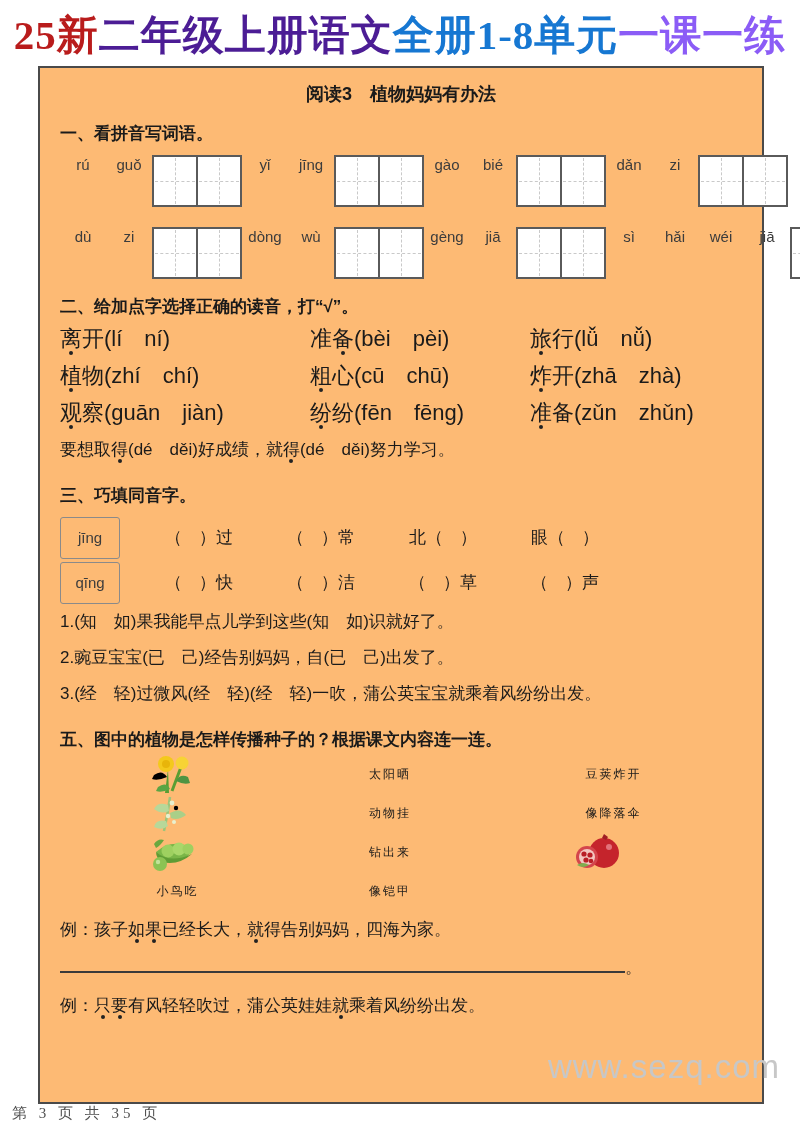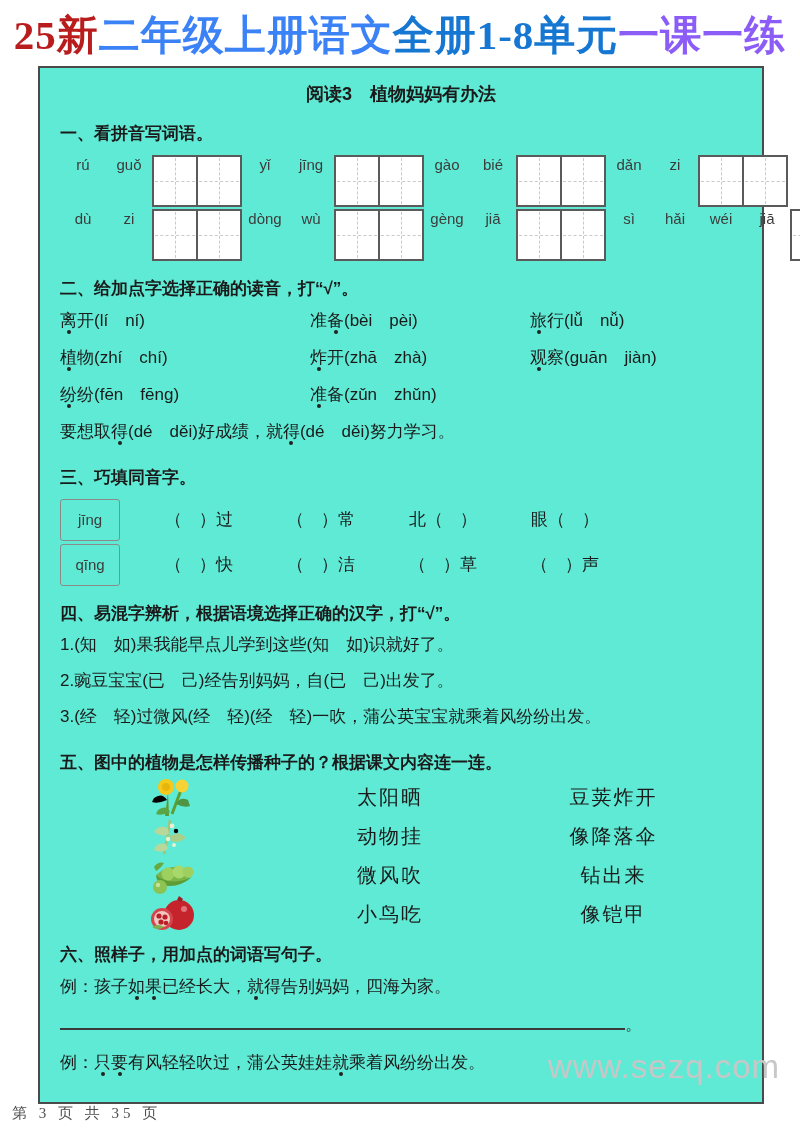--- a/index.html
+++ b/index.html
@@ -1,55 +1,55 @@
 <!DOCTYPE html>
 <html><head>
 <meta charset="utf-8">
 <style>
   html,body{margin:0;padding:0;background:#ffffff;}
   body{width:800px;height:1131px;position:relative;font-family:"Liberation Sans",sans-serif;color:#1a1a1a;overflow:hidden;}
   .title{margin-top:12px;text-align:center;font-family:"Liberation Serif",serif;font-weight:bold;font-size:41px;letter-spacing:1px;line-height:46px;white-space:nowrap;}
-  .sheet{position:absolute;left:38px;top:66px;width:726px;height:1038px;border:2px solid #4a4a4a;box-sizing:border-box;padding:10px 20px 0 20px;background:#5eead4;}
+  .sheet{position:absolute;left:38px;top:66px;width:726px;height:1038px;border:2px solid #4a4a4a;box-sizing:border-box;padding:10px 20px 0 20px;background:#fdba74;}
   .subtitle{text-align:center;font-weight:bold;font-size:18px;margin-top:4px;}
   .sec-head{font-weight:bold;font-size:17px;margin-top:15px;line-height:26px;}
   
   .prow{display:flex;justify-content:space-between;margin-top:8px;}
   .pg{display:flex;}
   .ps{display:flex;}
   .ps span{width:46px;text-align:center;font-size:15px;color:#3c3c3c;line-height:20px;}
   .pc{display:flex;}
   .cell{width:46px;height:52px;border:2px solid #5a5a5a;box-sizing:border-box;position:relative;background:#fff;}
   .cell + .cell{margin-left:-2px;}
   .cell::before{content:"";position:absolute;left:1px;right:1px;top:50%;border-top:1px dashed #c9c9c9;}
   .cell::after{content:"";position:absolute;top:1px;bottom:1px;left:50%;border-left:1px dashed #c9c9c9;}
   .fill{position:absolute;left:0;top:0;width:100%;height:100%;display:flex;align-items:center;justify-content:center;font-size:34px;font-family:"Liberation Serif",serif;z-index:2;}
   
-  .grid2{display:grid;grid-template-columns:250px 220px 1fr;font-size:17px;}
+  .grid2{display:grid;grid-template-columns:250px 220px 1fr;font-size:22px;}
   .grid2 div{line-height:37px;}
   .line{font-size:17px;line-height:36px;}
   .dt{position:relative;}
   .dt::after{content:"";position:absolute;left:50%;transform:translateX(-50%);bottom:-4px;width:4px;height:4px;border-radius:50%;background:#222;}
   
   .hrow{display:grid;grid-template-columns:105px 122px 122px 122px 1fr;align-items:center;font-size:17px;line-height:34px;margin-top:3px;}
   .pbox{display:inline-block;width:58px;border:1px solid #8a8a8a;border-radius:3px;text-align:center;font-size:15px;color:#3c3c3c;padding:3px 0;justify-self:start;}
   
   .match{display:grid;grid-template-columns:235px 190px 1fr;margin-top:2px;}
   .mimg{height:39px;display:flex;align-items:center;padding-left:88px;}
-  .mtxt{height:39px;display:flex;align-items:center;justify-content:center;font-size:20px;letter-spacing:2px;}
+  .mtxt{height:39px;display:flex;align-items:center;justify-content:center;font-size:12px;letter-spacing:2px;}
   
   .blank{line-height:38px;font-size:17px;}
   .bline{display:inline-block;width:565px;border-bottom:2px solid #3a3a3a;height:14px;}
   .watermark{position:absolute;right:20px;top:1048px;font-size:33px;color:#c7c7c7;letter-spacing:1px;z-index:5;font-family:"Liberation Sans",sans-serif;}
   .footer{position:absolute;left:0;width:100%;text-align:left;top:1104px;font-size:15px;color:#4f4f4f;letter-spacing:4px;font-family:"Liberation Serif",serif;padding-left:12px;}
 </style>
 </head>
 <body>
 
 <div class="title">
-  <span style="color: #b91c1c;">25新</span><span style="color: #3b82f6;">二年级上册语文</span><span style="color: rgb(22, 119, 210);">全册1-8单元</span><span style="color: #8b5cf6;">一课一练</span>
+  <span style="color: #b91c1c;">25新</span><span style="color: #4c1d95;">二年级上册语文</span><span style="color: rgb(22, 119, 210);">全册1-8单元</span><span style="color: #8b5cf6;">一课一练</span>
 </div>
 
 <div class="sheet">
   <div class="subtitle">阅读3　植物妈妈有办法</div>
 
   <div class="sec-head">一、看拼音写词语。</div>
   <div class="prow" id="prow1">
       <div class="pg">
         <div class="ps">
           <span>rú</span>
@@ -106,21 +106,21 @@
           <span>sōng</span>
         </div>
         <div class="pc">
           <div class="cell"></div>
           <div class="cell">
             <span class="fill">松</span>
           </div>
         </div>
       </div>
     </div>
-  <div class="prow" id="prow2" style="margin-top:2px;">
+  <div class="prow" id="prow2" style="margin-top:20px;">
       <div class="pg">
         <div class="ps">
           <span>dù</span>
           <span>zi</span>
         </div>
         <div class="pc">
           <div class="cell"></div>
           <div class="cell"></div>
         </div>
       </div>
@@ -159,20 +159,21 @@
         </div>
       </div>
     </div>
 
   <div class="sec-head">二、给加点字选择正确的读音，打“√”。</div>
   <div class="grid2">
     <div><span class="dt">离</span><span>开</span><span>(lí　ní)</span></div>
     <div><span>准</span><span class="dt">备</span><span>(bèi　pèi)</span></div>
     <div><span class="dt">旅</span><span>行</span><span>(lǚ　nǚ)</span></div>
     <div><span class="dt">植</span><span>物</span><span>(zhí　chí)</span></div>
+    <div><span class="dt">粗</span><span>心</span><span>(cū　chū)</span></div>
     <div><span class="dt">炸</span><span>开</span><span>(zhā　zhà)</span></div>
     <div><span class="dt">观</span><span>察</span><span>(guān　jiàn)</span></div>
     <div><span class="dt">纷</span><span>纷</span><span>(fēn　fēng)</span></div>
     <div><span class="dt">准</span><span>备</span><span>(zǔn　zhǔn)</span></div>
   </div>
   <div class="line" style="line-height:37px;"><span>要想取</span><span class="dt">得</span><span>(dé　děi)</span><span>好成绩，就</span><span class="dt">得</span><span>(dé　děi)</span><span>努力学习。</span></div>
 
   <div class="sec-head">三、巧填同音字。</div>
   <div class="hrow" style="margin-top:8px;">
     <span class="pbox">jīng</span>
@@ -182,21 +183,20 @@
     <span>眼（　）</span>
   </div>
   <div class="hrow">
     <span class="pbox">qīng</span>
     <span>（　）快</span>
     <span>（　）洁</span>
     <span>（　）草</span>
     <span>（　）声</span>
   </div>
 
-  <div class="sec-head">四、易混字辨析，根据语境选择正确的汉字，打“√”。</div>
   <div class="line">1.(知　如)果我能早点儿学到这些(知　如)识就好了。</div>
   <div class="line">2.豌豆宝宝(已　己)经告别妈妈，自(已　己)出发了。</div>
   <div class="line">3.(经　轻)过微风(经　轻)(经　轻)一吹，蒲公英宝宝就乘着风纷纷出发。</div>
 
   <div class="sec-head">五、图中的植物是怎样传播种子的？根据课文内容连一连。</div>
   <div class="match">
     <div class="mimg">
       <svg width="46" height="40" viewBox="0 0 46 40">
         <path d="M20 14 L17 38 L21 38 Z" fill="#5a9e33"></path>
         <path d="M33 12 L24 36" stroke="#5a9e33" stroke-width="3" fill="none"></path>
@@ -231,42 +231,40 @@
         <path d="M8 18 Q24 4 44 14 Q42 26 26 26 Q12 26 8 18 Z" fill="#7ab648"></path>
         <circle cx="20" cy="17" r="6.5" fill="#9ed060"></circle>
         <circle cx="31" cy="15" r="6.5" fill="#a8d76a"></circle>
         <circle cx="40" cy="15" r="5.5" fill="#9ed060"></circle>
         <path d="M8 18 Q22 30 44 20 Q30 32 14 28 Q8 24 8 18 Z" fill="#5f9c35"></path>
         <circle cx="12" cy="30" r="7" fill="#8cc353"></circle>
         <circle cx="10" cy="28" r="2.2" fill="#c2e39a"></circle>
         <path d="M6 10 Q10 4 16 6 Q12 12 8 14 Z" fill="#6aa83e"></path>
       </svg>
     </div>
-    <div class="mtxt">微风吹</div>
     <div class="mtxt">钻出来</div>
 
     <div class="mimg">
       <svg width="50" height="40" viewBox="0 0 50 40">
         <circle cx="31" cy="20" r="15" fill="#c5242c"></circle>
         <path d="M29 5 L31 1 L35 4 L33 7 Z" fill="#a01d24"></path>
         <circle cx="14" cy="24" r="11" fill="#d4454c"></circle>
         <path d="M14 24 m-8 0 a8 8 0 1 0 16 0 a8 8 0 1 0 -16 0" fill="#f3c8c2"></path>
         <circle cx="11" cy="21" r="2.6" fill="#b91f27"></circle>
         <circle cx="17" cy="22" r="2.6" fill="#b91f27"></circle>
         <circle cx="13" cy="27" r="2.6" fill="#b91f27"></circle>
         <circle cx="18" cy="28" r="2.3" fill="#b91f27"></circle>
         <path d="M4 32 Q10 28 16 32 Q10 36 4 32 Z" fill="#7fae4f"></path>
         <circle cx="36" cy="14" r="3" fill="#e2737a"></circle>
       </svg>
     </div>
     <div class="mtxt">小鸟吃</div>
     <div class="mtxt">像铠甲</div>
   </div>
 
-  <div class="sec-head" style="margin-top:8px;">六、照样子，用加点的词语写句子。</div>
   <div class="line" style="line-height:38px;"><span>例：孩子</span><span class="dt">如</span><span class="dt">果</span><span>已经长大，</span><span class="dt">就</span><span>得告别妈妈，四海为家。</span></div>
   <div class="blank"><span class="bline"></span><span>。</span></div>
   <div class="line" style="line-height:38px;"><span>例：</span><span class="dt">只</span><span class="dt">要</span><span>有风轻轻吹过，蒲公英娃娃</span><span class="dt">就</span><span>乘着风纷纷出发。</span></div>
 
 </div>
 
 <div class="watermark">www.sezq.com</div>
 <div class="footer">第 3 页 共 35 页</div>
 
 </body></html>

